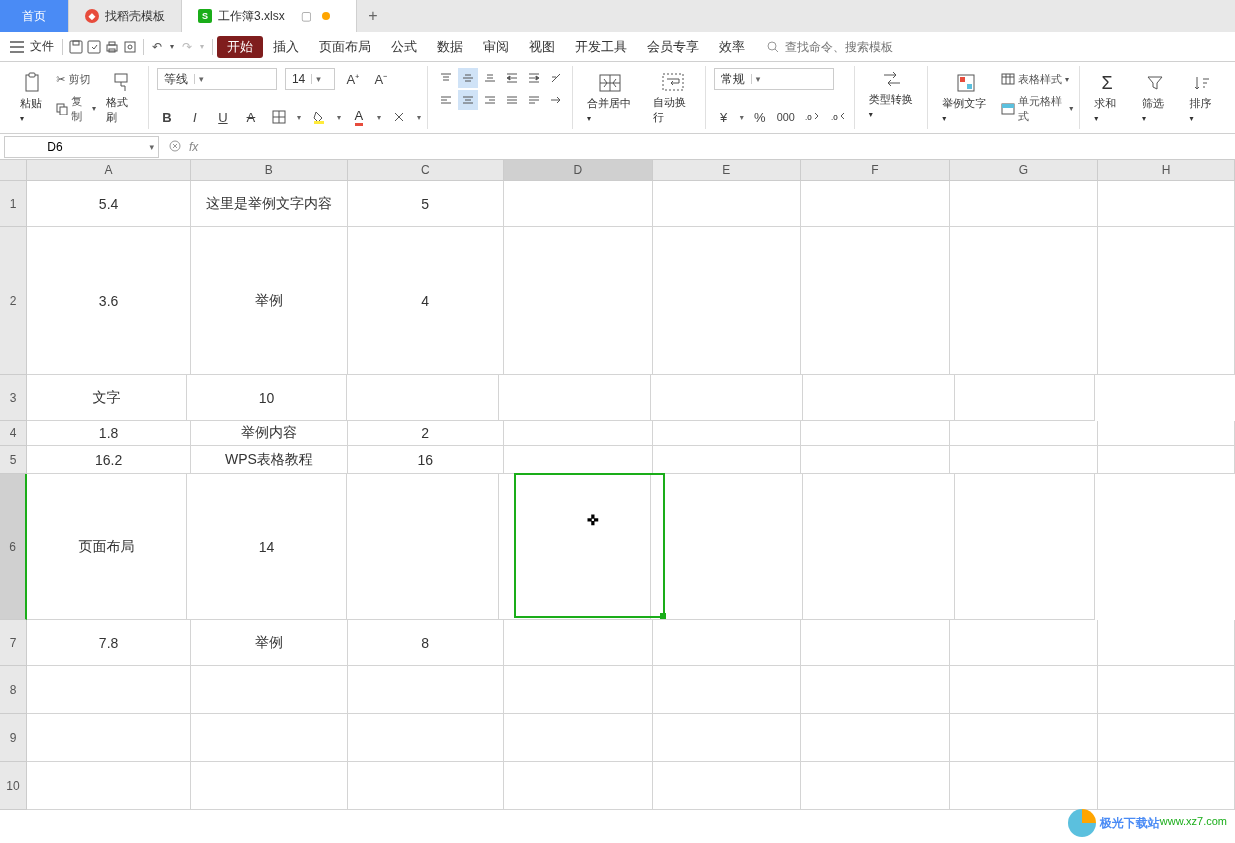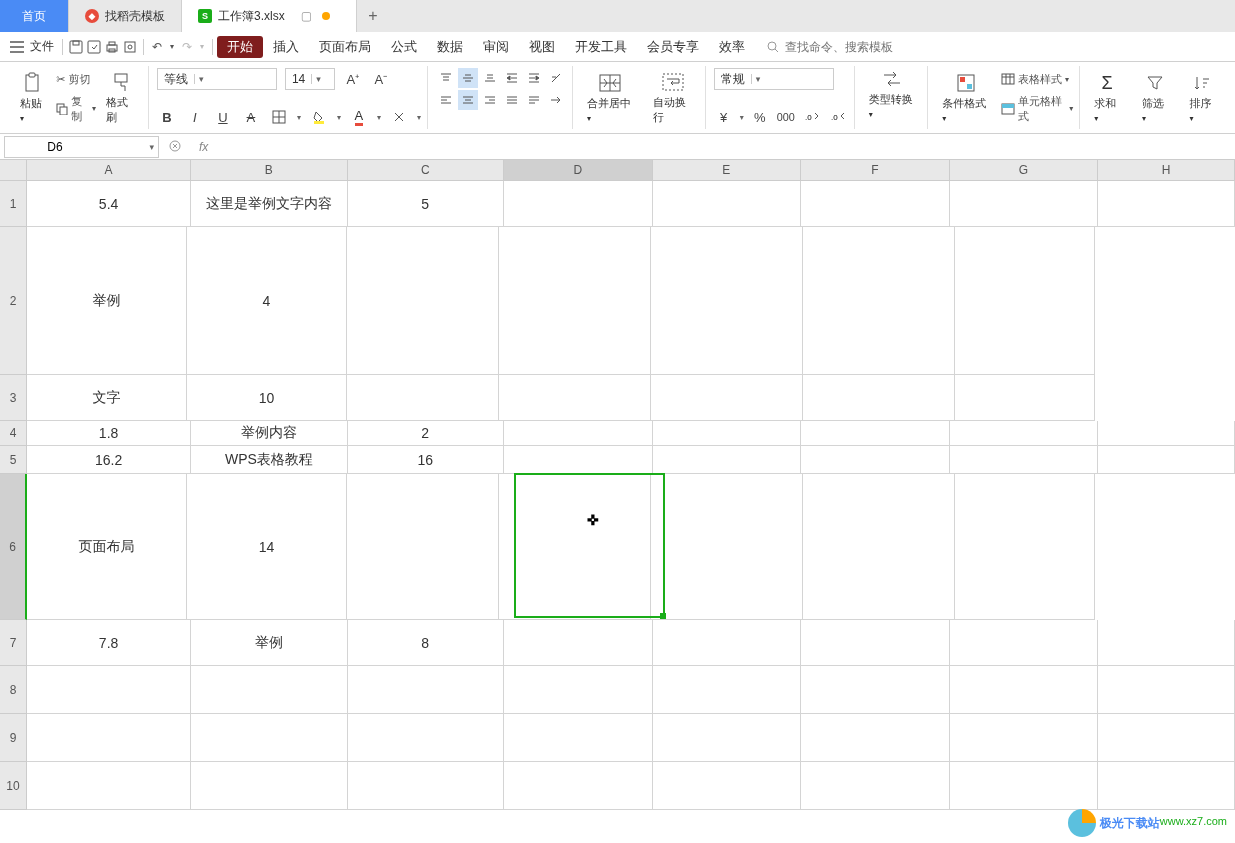--- a/index.html
+++ b/index.html
@@ -43,21 +43,21 @@
 .fmt-btn { width: 20px; height: 20px; display: flex; align-items: center; justify-content: center; font-size: 13px; cursor: pointer; color: #444; }
 .align-grid { display: grid; grid-template-columns: repeat(6, 20px); gap: 2px; }
 .align-cell { width: 20px; height: 20px; display: flex; align-items: center; justify-content: center; cursor: pointer; }
 .align-cell.sel { background: #d0e3f7; }
 
 
 .formula-bar { display: flex; height: 26px; border-bottom: 1px solid #ccc; align-items: center; }
 .name-box { width: 155px; border: 1px solid #ccc; margin: 2px 0 2px 4px; display: flex; align-items: center; justify-content: center; height: 22px; }
 .name-box input { border: none; text-align: center; width: 100px; font-size: 12px; outline: none; }
 .name-box .dd { color: #666; font-size: 9px; margin-left: auto; padding-right: 4px; }
-.fb-icons { display: flex; gap: 16px; padding: 0 10px; color: #888; align-items: center; }
+.fb-icons { display: flex; gap: 6px; padding: 0 10px; color: #888; align-items: center; }
 .fb-input { flex: 1; padding: 0 6px; }
 
 
 .sheet { display: flex; height: calc(843px - 32px - 30px - 72px - 26px); }
 .corner { width: 27px; height: 21px; background: #e8e8e8; border-right: 1px solid #ccc; border-bottom: 1px solid #ccc; }
 .col-headers { display: flex; height: 21px; }
 .col-h { background: #e8e8e8; border-right: 1px solid #ccc; border-bottom: 1px solid #ccc; display: flex; align-items: center; justify-content: center; font-size: 12px; color: #555; }
 .col-h.sel { background: #d0d0d0; }
 .row-headers { width: 27px; }
 .row-h { background: #e8e8e8; border-right: 1px solid #ccc; border-bottom: 1px solid #ccc; display: flex; align-items: center; justify-content: center; font-size: 12px; color: #555; }
@@ -377,21 +377,21 @@
   <div class="ribbon-group">
     <div style="display:flex;gap:6px;height:100%">
       <div class="ribbon-big">
         <span class="ribbon-big-icon">
           <svg width="20" height="20">
               <rect x="2" y="2" width="16" height="16" fill="none" stroke="#555"></rect>
               <rect x="4" y="4" width="5" height="5" fill="#e74c3c"></rect>
               <rect x="11" y="11" width="5" height="5" fill="#5bc0de"></rect>
             </svg>
         </span>
-        <span class="ribbon-big-label"><span>条件格式</span> <span style="font-size:8px">▾</span></span>
+        <span class="ribbon-big-label"><span>举例文字</span> <span style="font-size:8px">▾</span></span>
       </div>
       <div style="display:flex;flex-direction:column;justify-content:space-around">
         <div class="ribbon-item">
           <span>
             <svg width="14" height="12">
                 <rect x="1" y="1" width="12" height="10" fill="none" stroke="#555"></rect>
                 <path d="M1 4h12M5 1v10M9 1v10" stroke="#555"></path>
               </svg>
           </span>
             <span>表格样式</span>
@@ -486,20 +486,21 @@
           <div class="cell" style="width: 168px; height: 46px;">5.4</div>
           <div class="cell" style="width: 160px; height: 46px;">这里是举例文字内容</div>
           <div class="cell" style="width: 160px; height: 46px;">5</div>
           <div class="cell" style="width: 152px; height: 46px;"></div>
           <div class="cell" style="width: 152px; height: 46px;"></div>
           <div class="cell" style="width: 152px; height: 46px;"></div>
           <div class="cell" style="width: 152px; height: 46px;"></div>
           <div class="cell" style="width: 140px; height: 46px;"></div>
         </div>
         <div class="grid-row">
+          <div class="cell" style="width: 168px; height: 148px;">3.6</div>
           <div class="cell" style="width: 160px; height: 148px;">举例</div>
           <div class="cell" style="width: 160px; height: 148px;">4</div>
           <div class="cell" style="width: 152px; height: 148px;"></div>
           <div class="cell" style="width: 152px; height: 148px;"></div>
           <div class="cell" style="width: 152px; height: 148px;"></div>
           <div class="cell" style="width: 152px; height: 148px;"></div>
           <div class="cell" style="width: 140px; height: 148px;"></div>
         </div>
         <div class="grid-row">
           <div class="cell" style="width: 160px; height: 46px;">文字</div>

